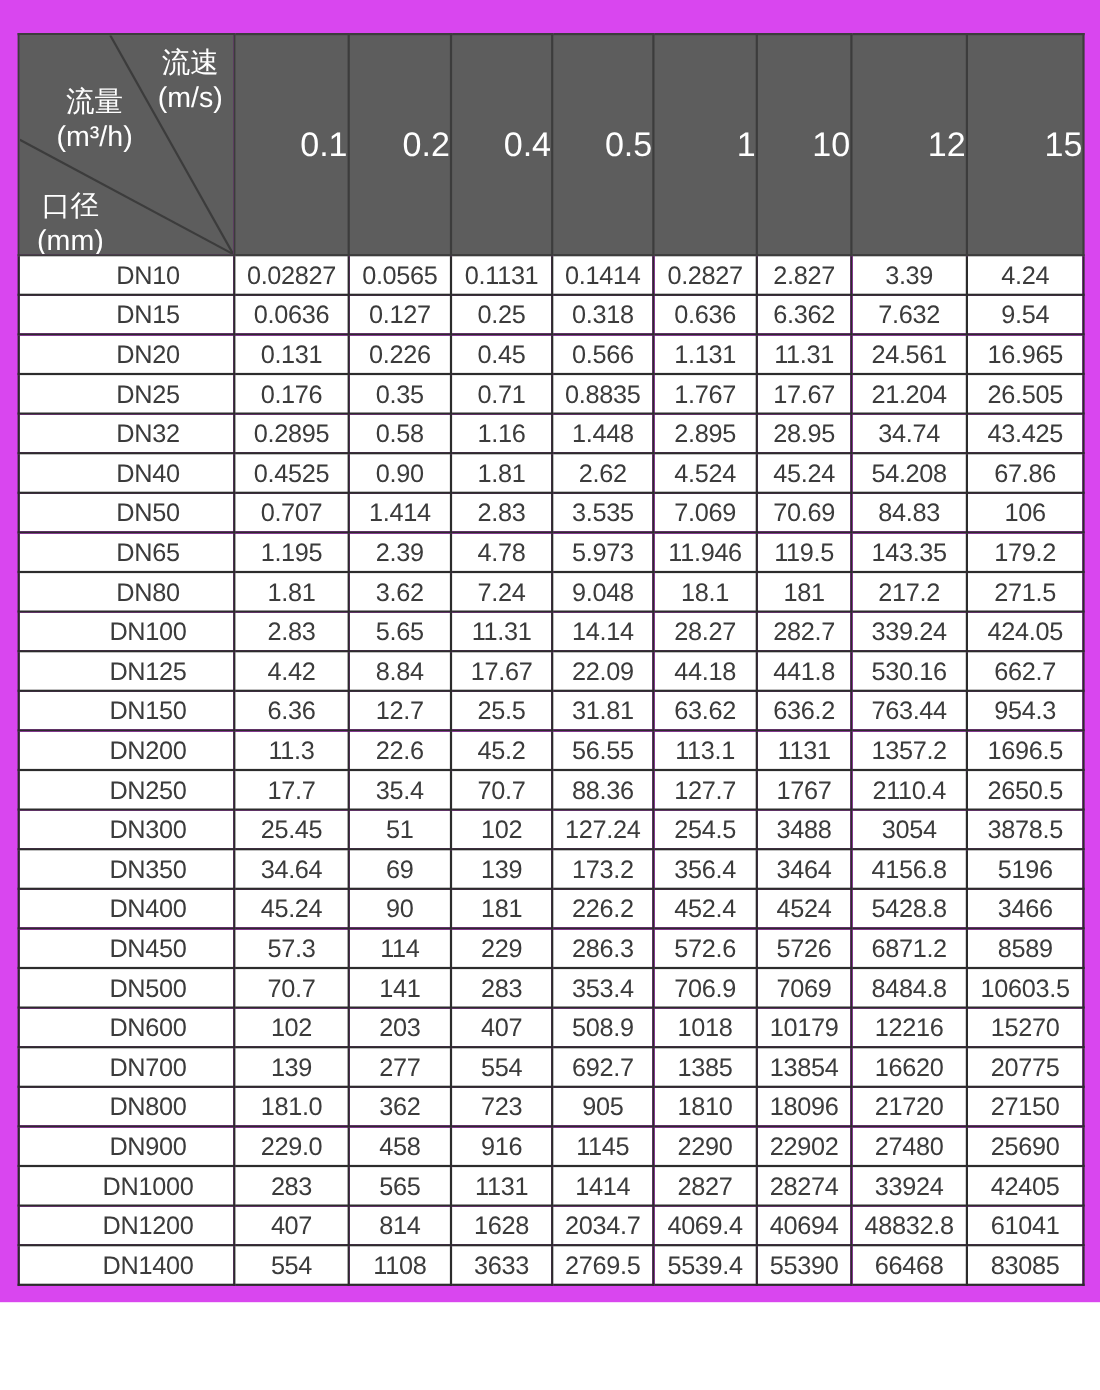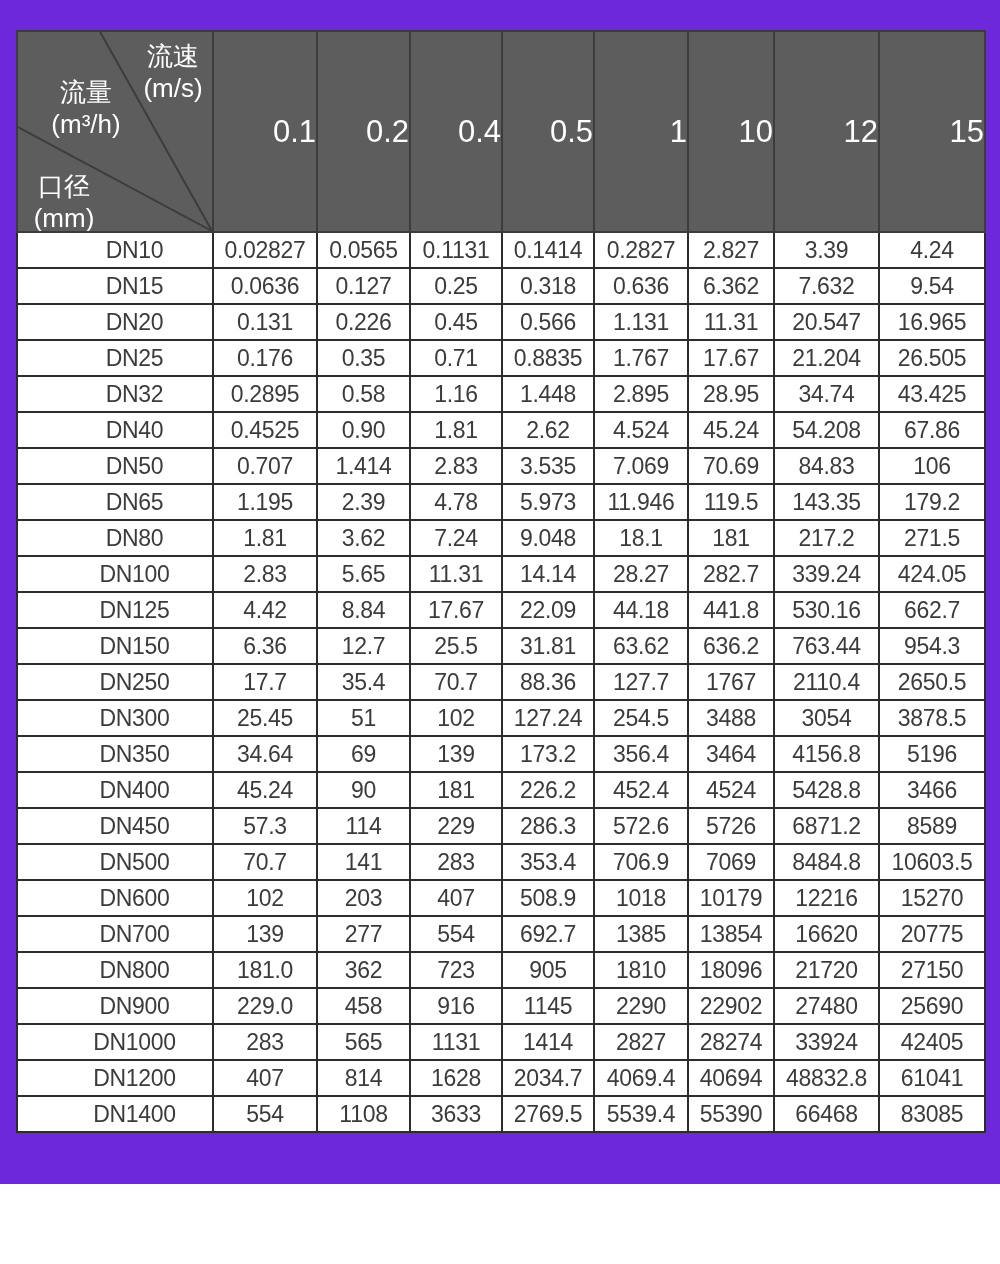--- a/index.html
+++ b/index.html
@@ -4,21 +4,21 @@
 <style>
   html, body {
     margin: 0;
     padding: 0;
     background: #ffffff;
     font-family: "Liberation Sans", "DejaVu Sans", sans-serif;
   }
   .page {
     width: 1000px;
     height: 1184px;
-    background: #6d28d9;
+    background: #d946ef;
     box-sizing: border-box;
     padding: 30px 15px 0 16px;
     overflow: hidden;
   }
   table.flow-table {
     border-collapse: collapse;
     table-layout: fixed;
     width: 968px;
   }
   
@@ -158,21 +158,21 @@
           <td>9.54</td>
         </tr>
         <tr>
           <td class="dn">DN20</td>
           <td>0.131</td>
           <td>0.226</td>
           <td>0.45</td>
           <td>0.566</td>
           <td>1.131</td>
           <td>11.31</td>
-          <td>20.547</td>
+          <td>24.561</td>
           <td>16.965</td>
         </tr>
         <tr>
           <td class="dn">DN25</td>
           <td>0.176</td>
           <td>0.35</td>
           <td>0.71</td>
           <td>0.8835</td>
           <td>1.767</td>
           <td>17.67</td>
@@ -261,20 +261,31 @@
           <td>6.36</td>
           <td>12.7</td>
           <td>25.5</td>
           <td>31.81</td>
           <td>63.62</td>
           <td>636.2</td>
           <td>763.44</td>
           <td>954.3</td>
         </tr>
         <tr>
+          <td class="dn">DN200</td>
+          <td>11.3</td>
+          <td>22.6</td>
+          <td>45.2</td>
+          <td>56.55</td>
+          <td>113.1</td>
+          <td>1131</td>
+          <td>1357.2</td>
+          <td>1696.5</td>
+        </tr>
+        <tr>
           <td class="dn">DN250</td>
           <td>17.7</td>
           <td>35.4</td>
           <td>70.7</td>
           <td>88.36</td>
           <td>127.7</td>
           <td>1767</td>
           <td>2110.4</td>
           <td>2650.5</td>
         </tr>

